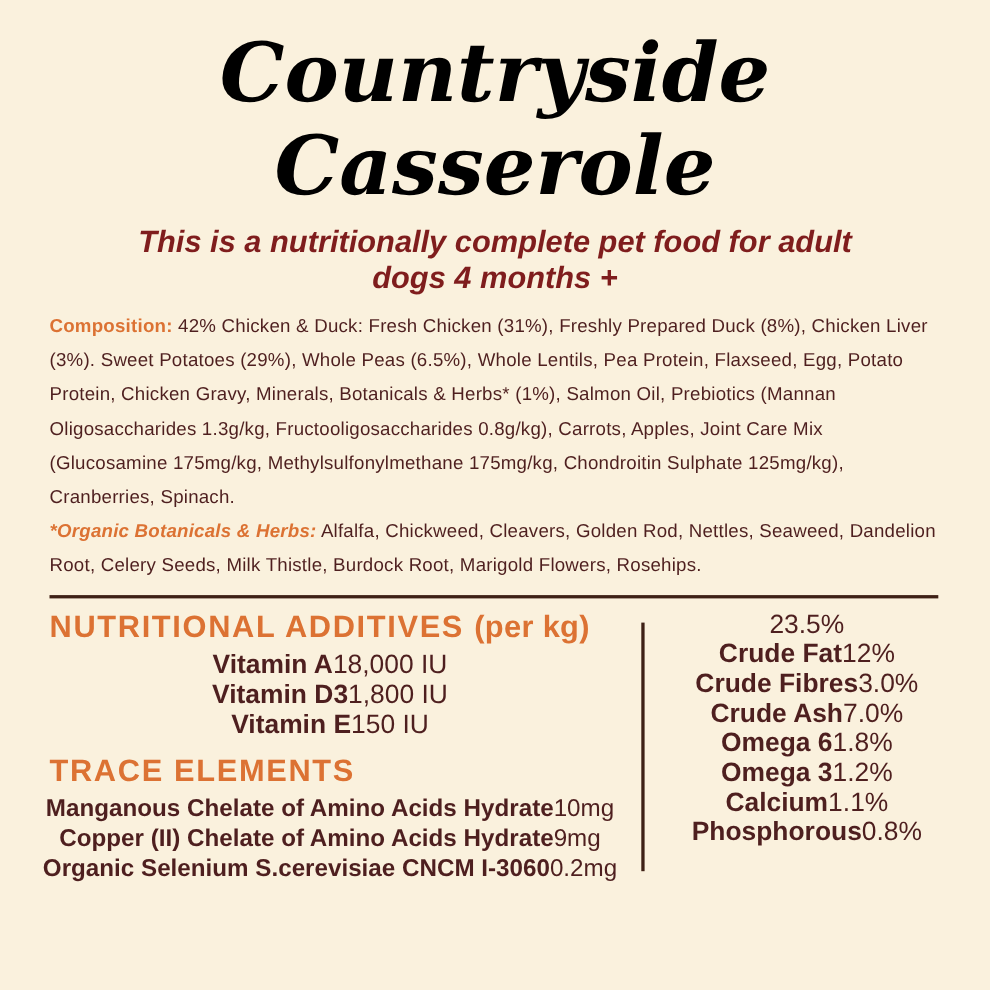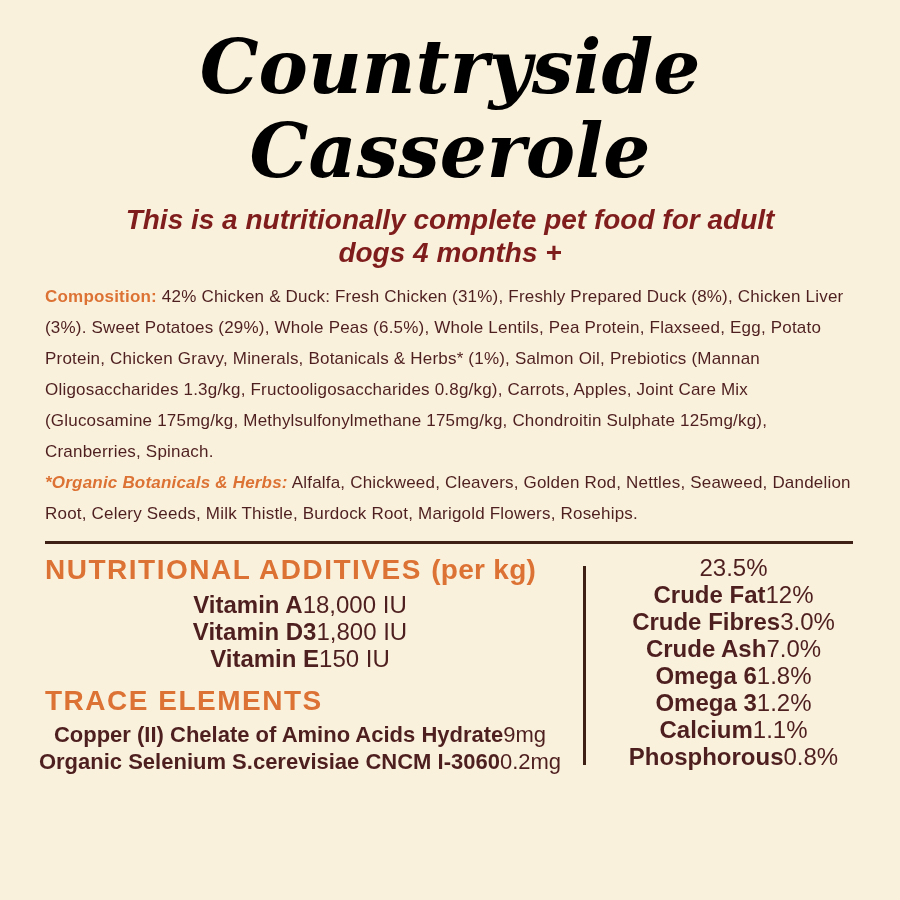--- a/index.html
+++ b/index.html
@@ -128,20 +128,24 @@
         </div>
         <div class="rowline">
           <span class="lbl">Vitamin E</span>
           <span class="val">150 IU</span>
         </div>
       </div>
 
       <div class="trace">
         <div class="sec-heading">TRACE ELEMENTS</div>
         <div class="rowline">
+          <span class="lbl">Manganous Chelate of Amino Acids Hydrate</span>
+          <span class="val">10mg</span>
+        </div>
+        <div class="rowline">
           <span class="lbl">Copper (II) Chelate of Amino Acids Hydrate</span>
           <span class="val">9mg</span>
         </div>
         <div class="rowline">
           <span class="lbl">Organic Selenium S.cerevisiae CNCM I-3060</span>
           <span class="val">0.2mg</span>
         </div>
 
       </div>
 

